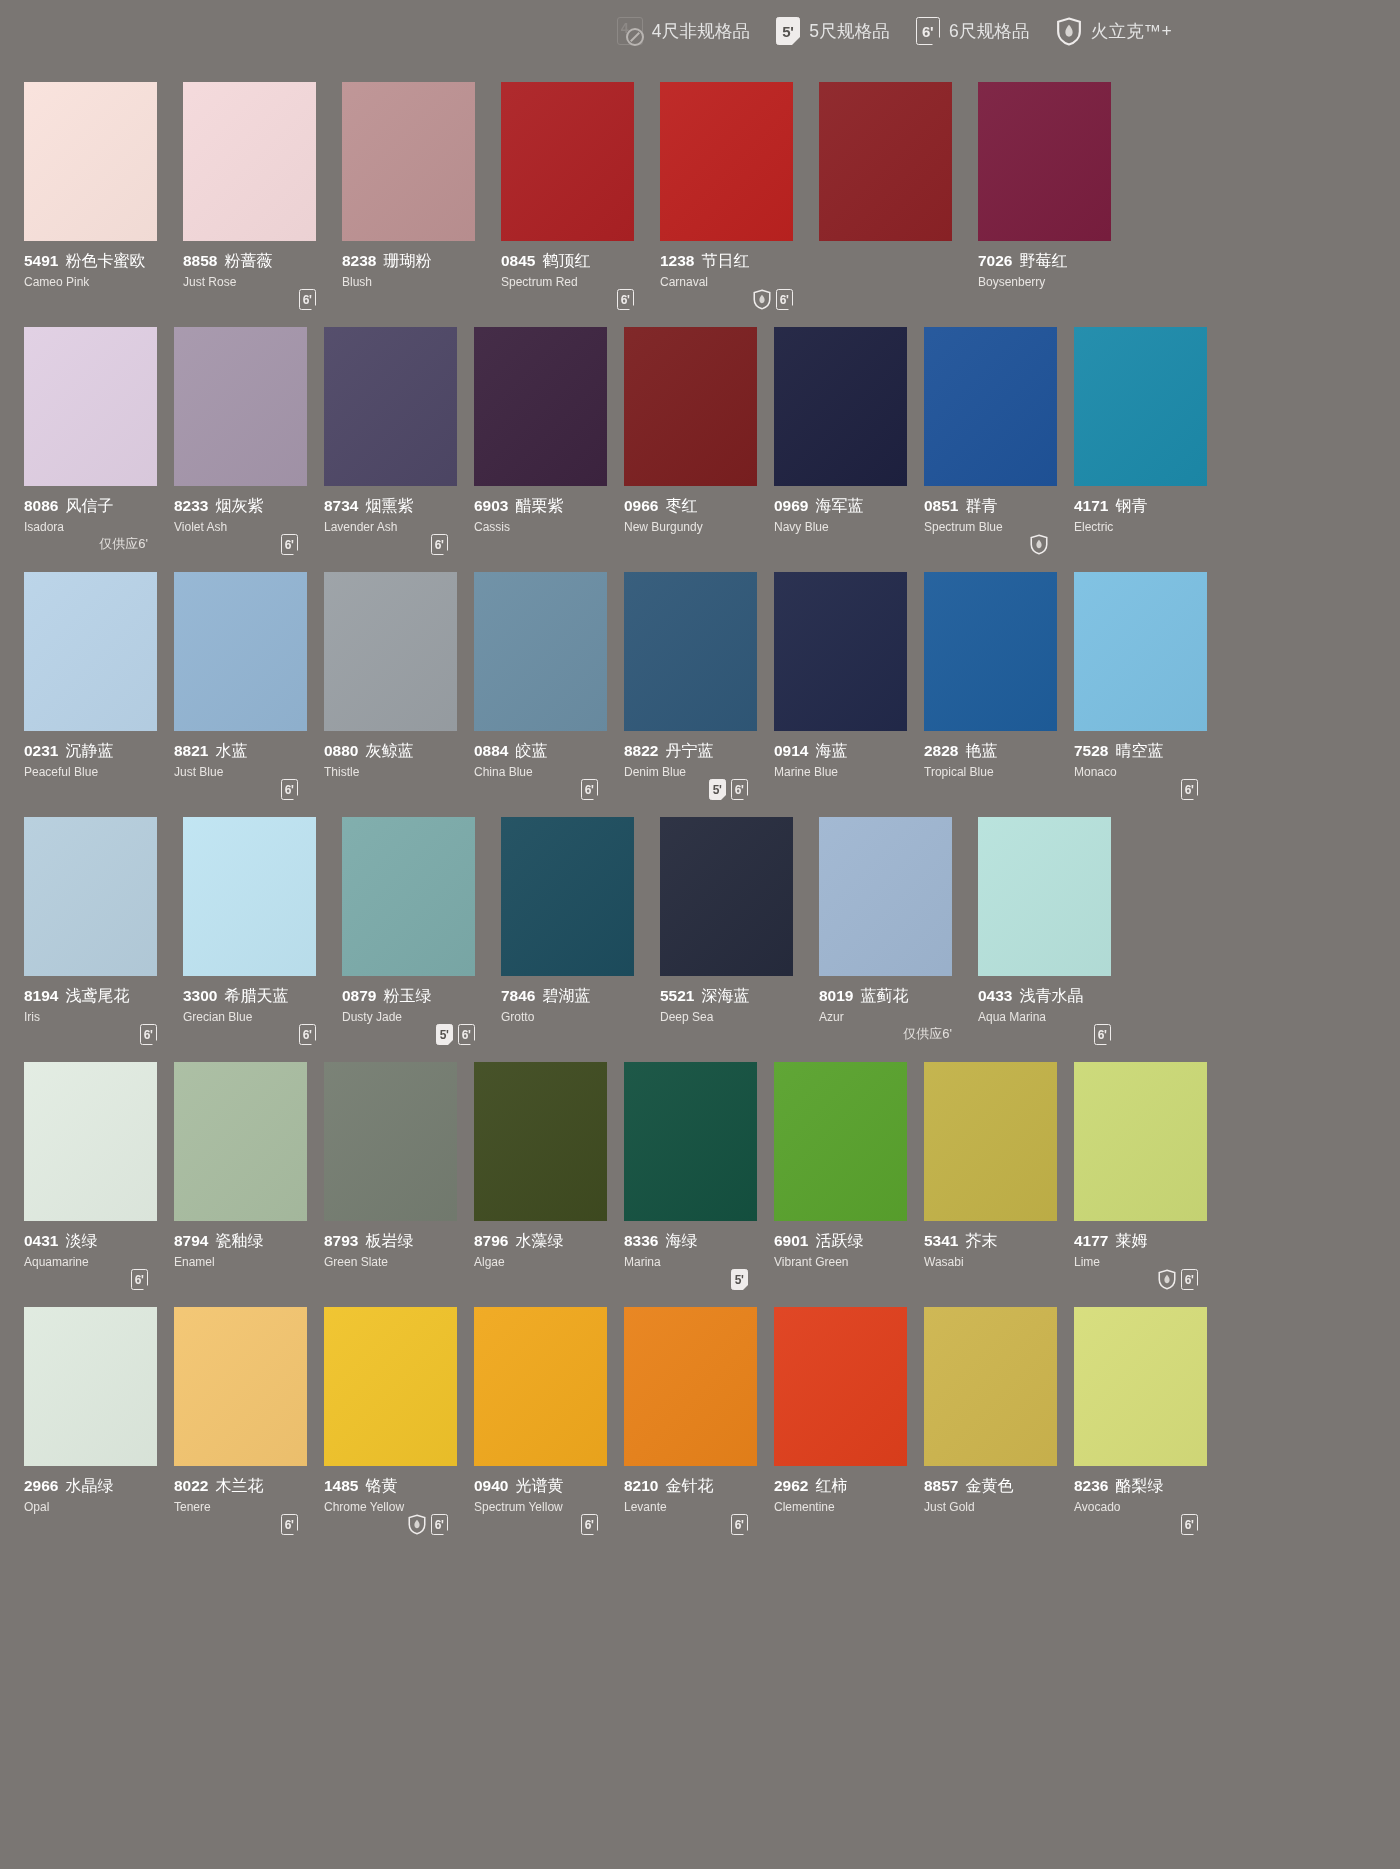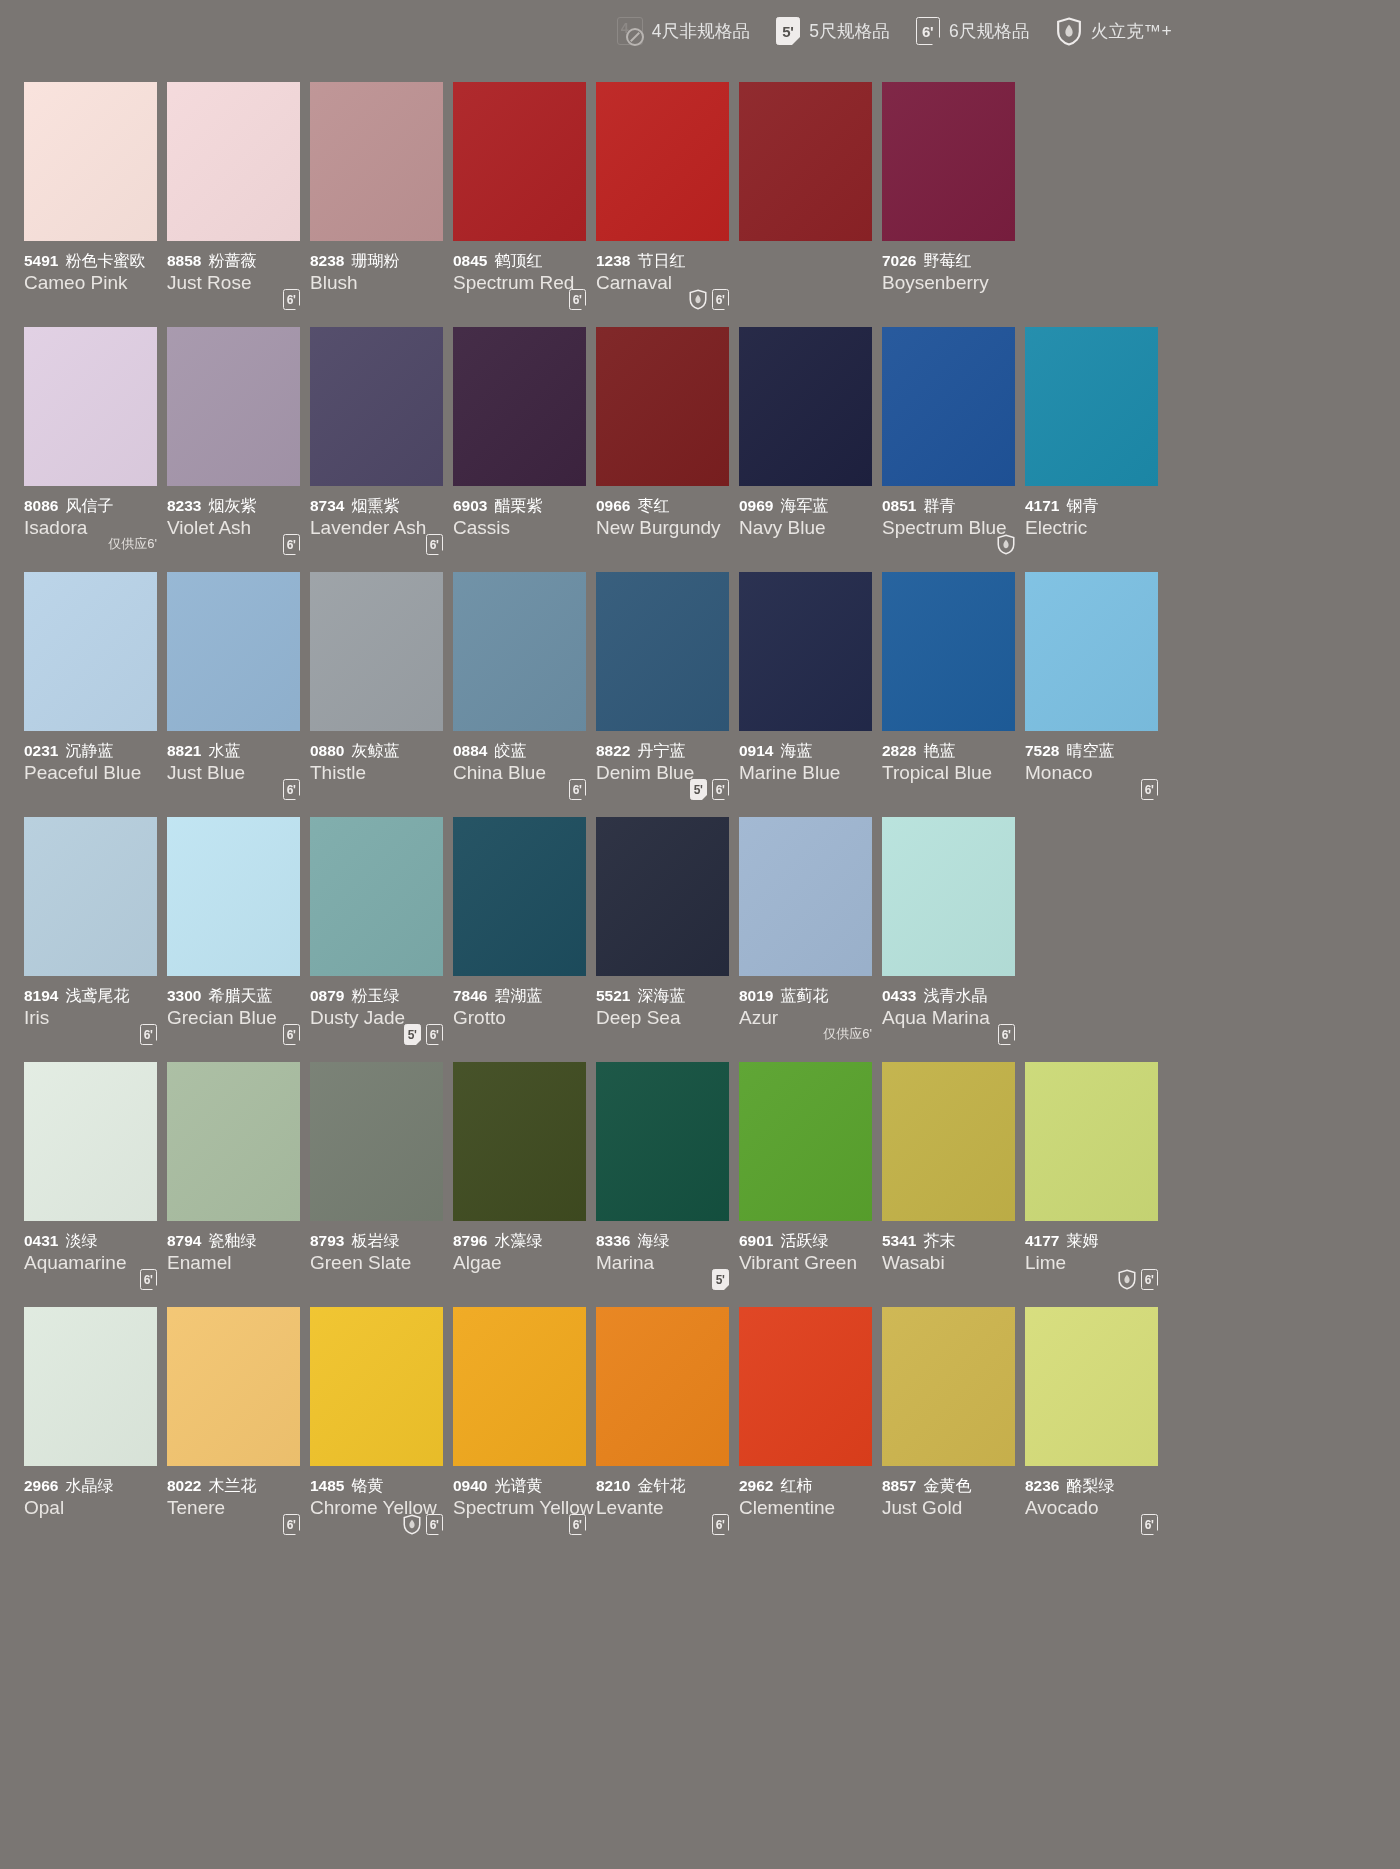--- a/index.html
+++ b/index.html
@@ -131,21 +131,21 @@
     top: 82px; left: 24px;
     width: 1152px;
   }
   .row {
     display: flex;
     gap: 0px;
     margin-bottom: 0px;
   }
   .cell {
     width: 142px;
-    margin-right: 1px;
+    margin-right: 17px;
     position: relative;
   }
   .cell.last { margin-right: 0; }
   .swatch {
     width: 133px;
     height: 159px;
     position: relative;
   }
   .swatch::after {
     
@@ -166,21 +166,21 @@
     line-height: 20px;
     white-space: nowrap;
   }
   .line1 .cn {
     font-weight: 400;
     font-size: 16px;
     margin-left: 7px;
   }
   .line2 {
     color: #e8e5e2;
-    font-size: 19px;
+    font-size: 12px;
     font-weight: 400;
     line-height: 21px;
     white-space: nowrap;
     margin-top: 1px;
   }
   .badges {
     position: absolute;
     right: 9px;
     top: 48px;
     display: flex;

